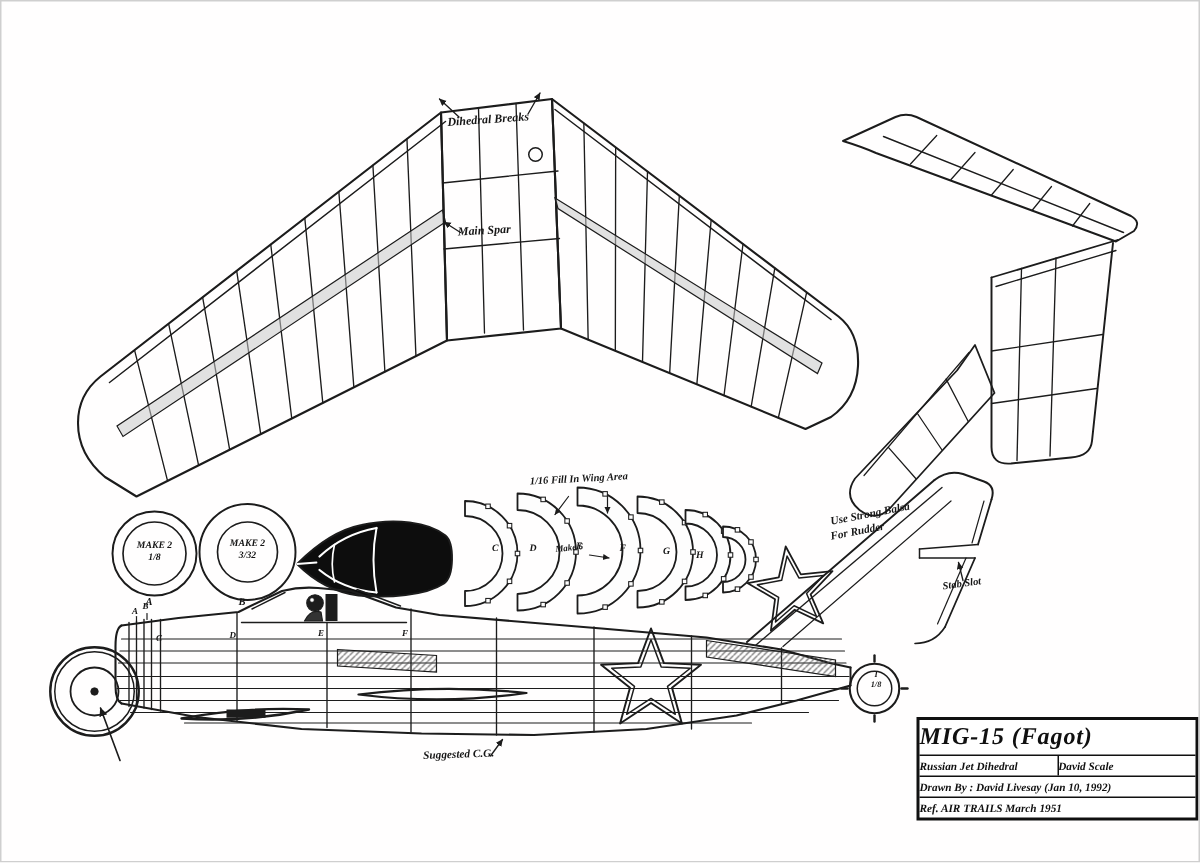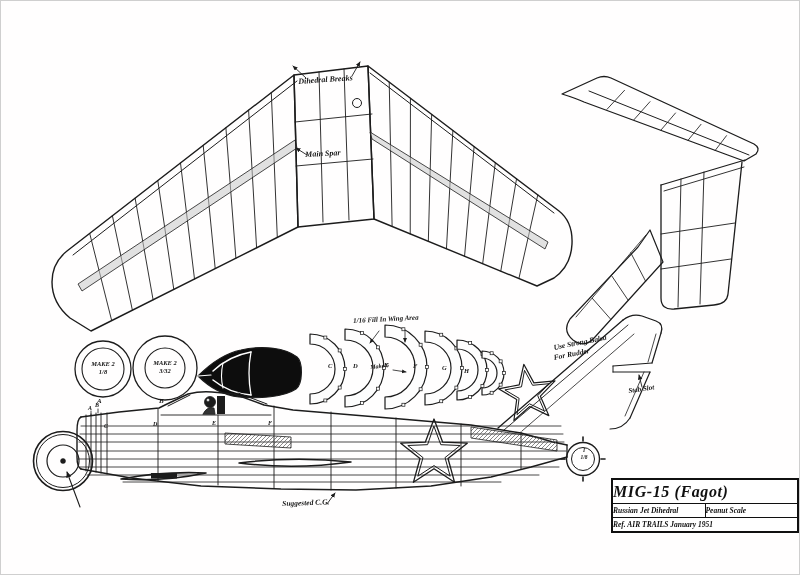--- a/index.html
+++ b/index.html
@@ -264,17 +264,18 @@
   <div class="lbl f6" style="left:94px;top:401px;">B</div>
   <div class="lbl f6" style="left:103px;top:422px;">C</div>
   <div class="lbl f6" style="left:152px;top:420px;">D</div>
   <div class="lbl f6" style="left:211px;top:419px;">E</div>
   <div class="lbl f6" style="left:267px;top:419px;">F</div>
 
   <div class="tblock">
     <div class="tb-title">MIG-15 (Fagot)</div>
     <div class="tb-row tb-split">
       <div class="tb-cell">Russian Jet Dihedral</div>
-      <div class="tb-cell">Peanut Scale</div>
+      <div class="tb-cell">David Scale</div>
     </div>
-    <div class="tb-row">Ref.   AIR TRAILS   January 1951</div>
+    <div class="tb-row">Drawn By : David Livesay   (Jan 10, 1992)</div>
+    <div class="tb-row">Ref.   AIR TRAILS   March 1951</div>
   </div>
 </div>
 
 </body></html>

